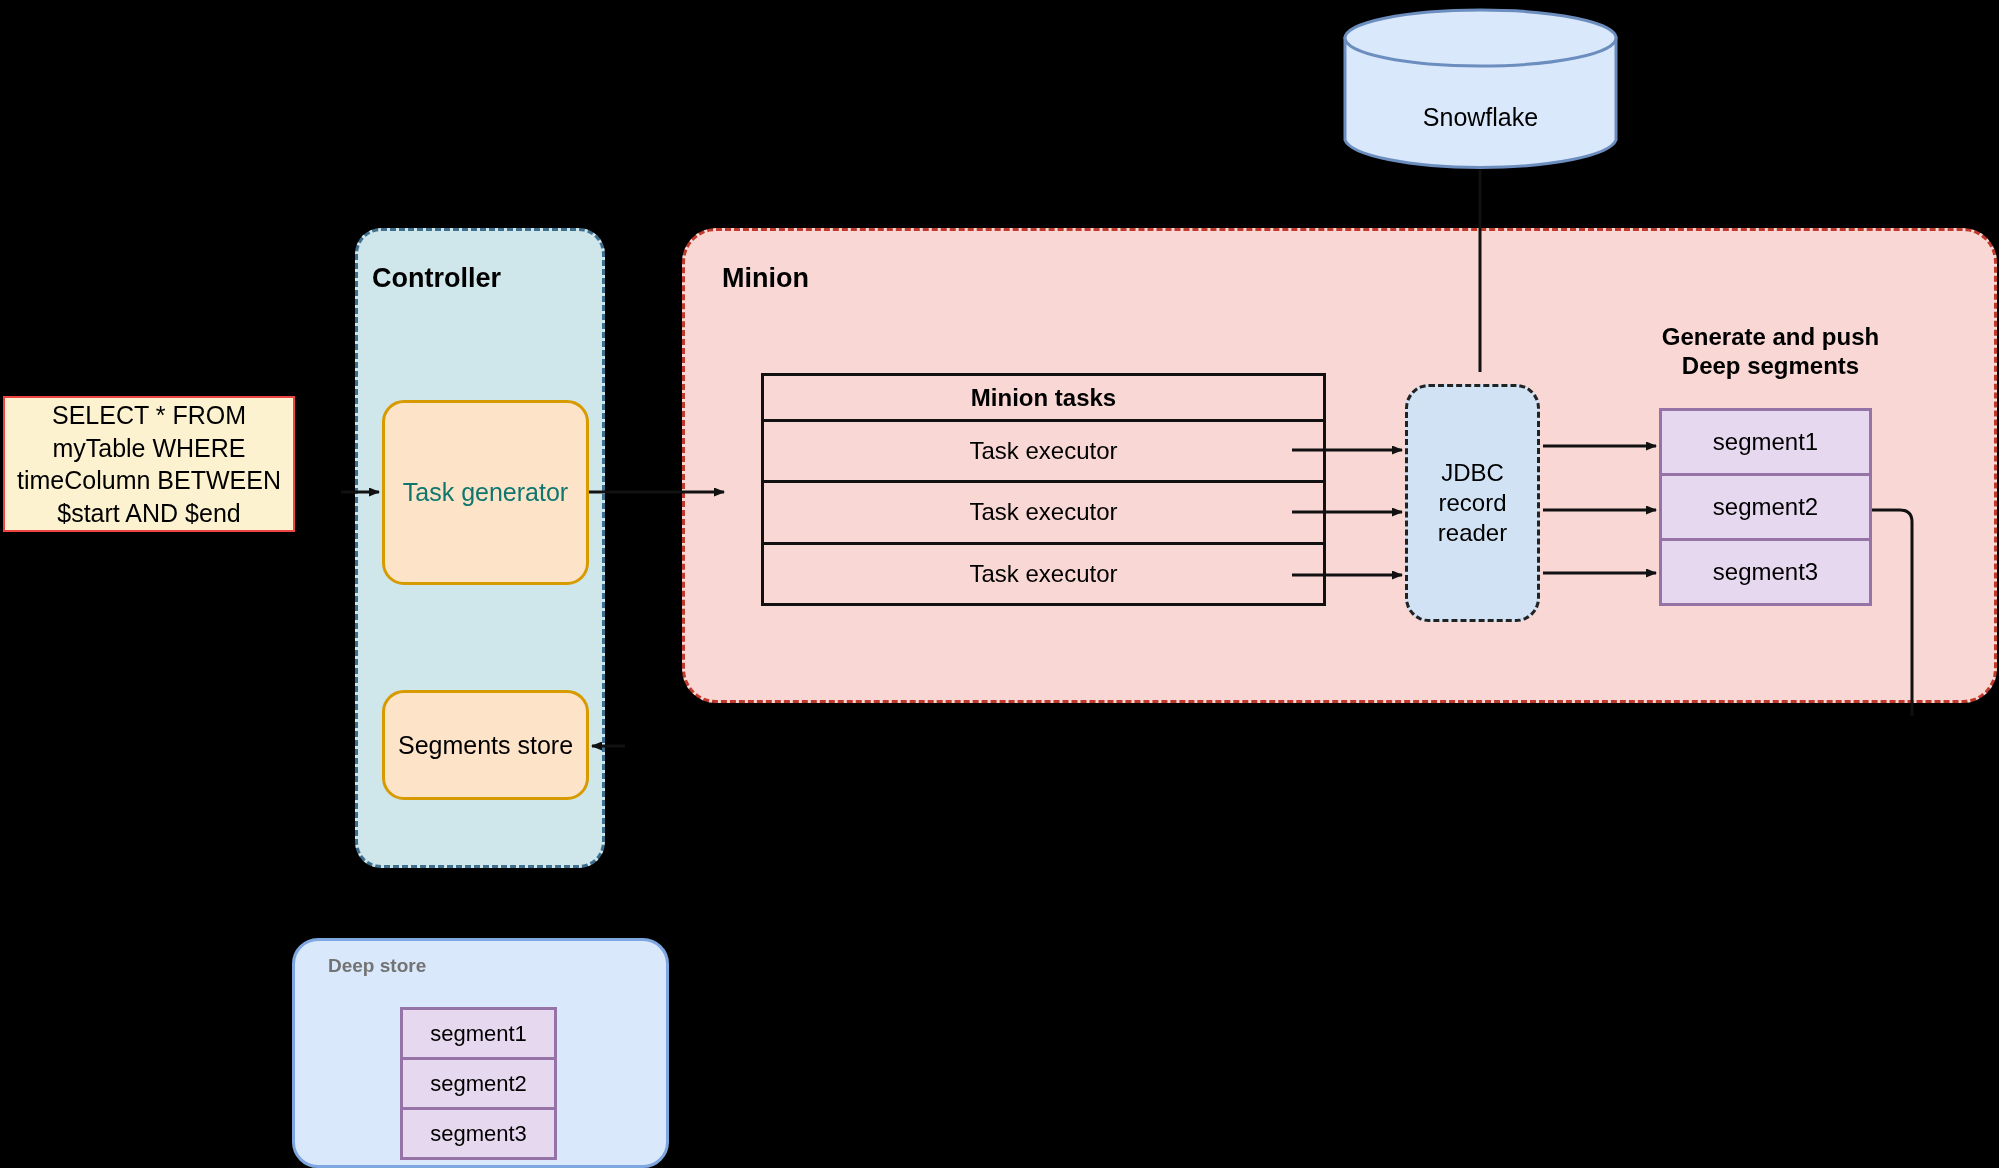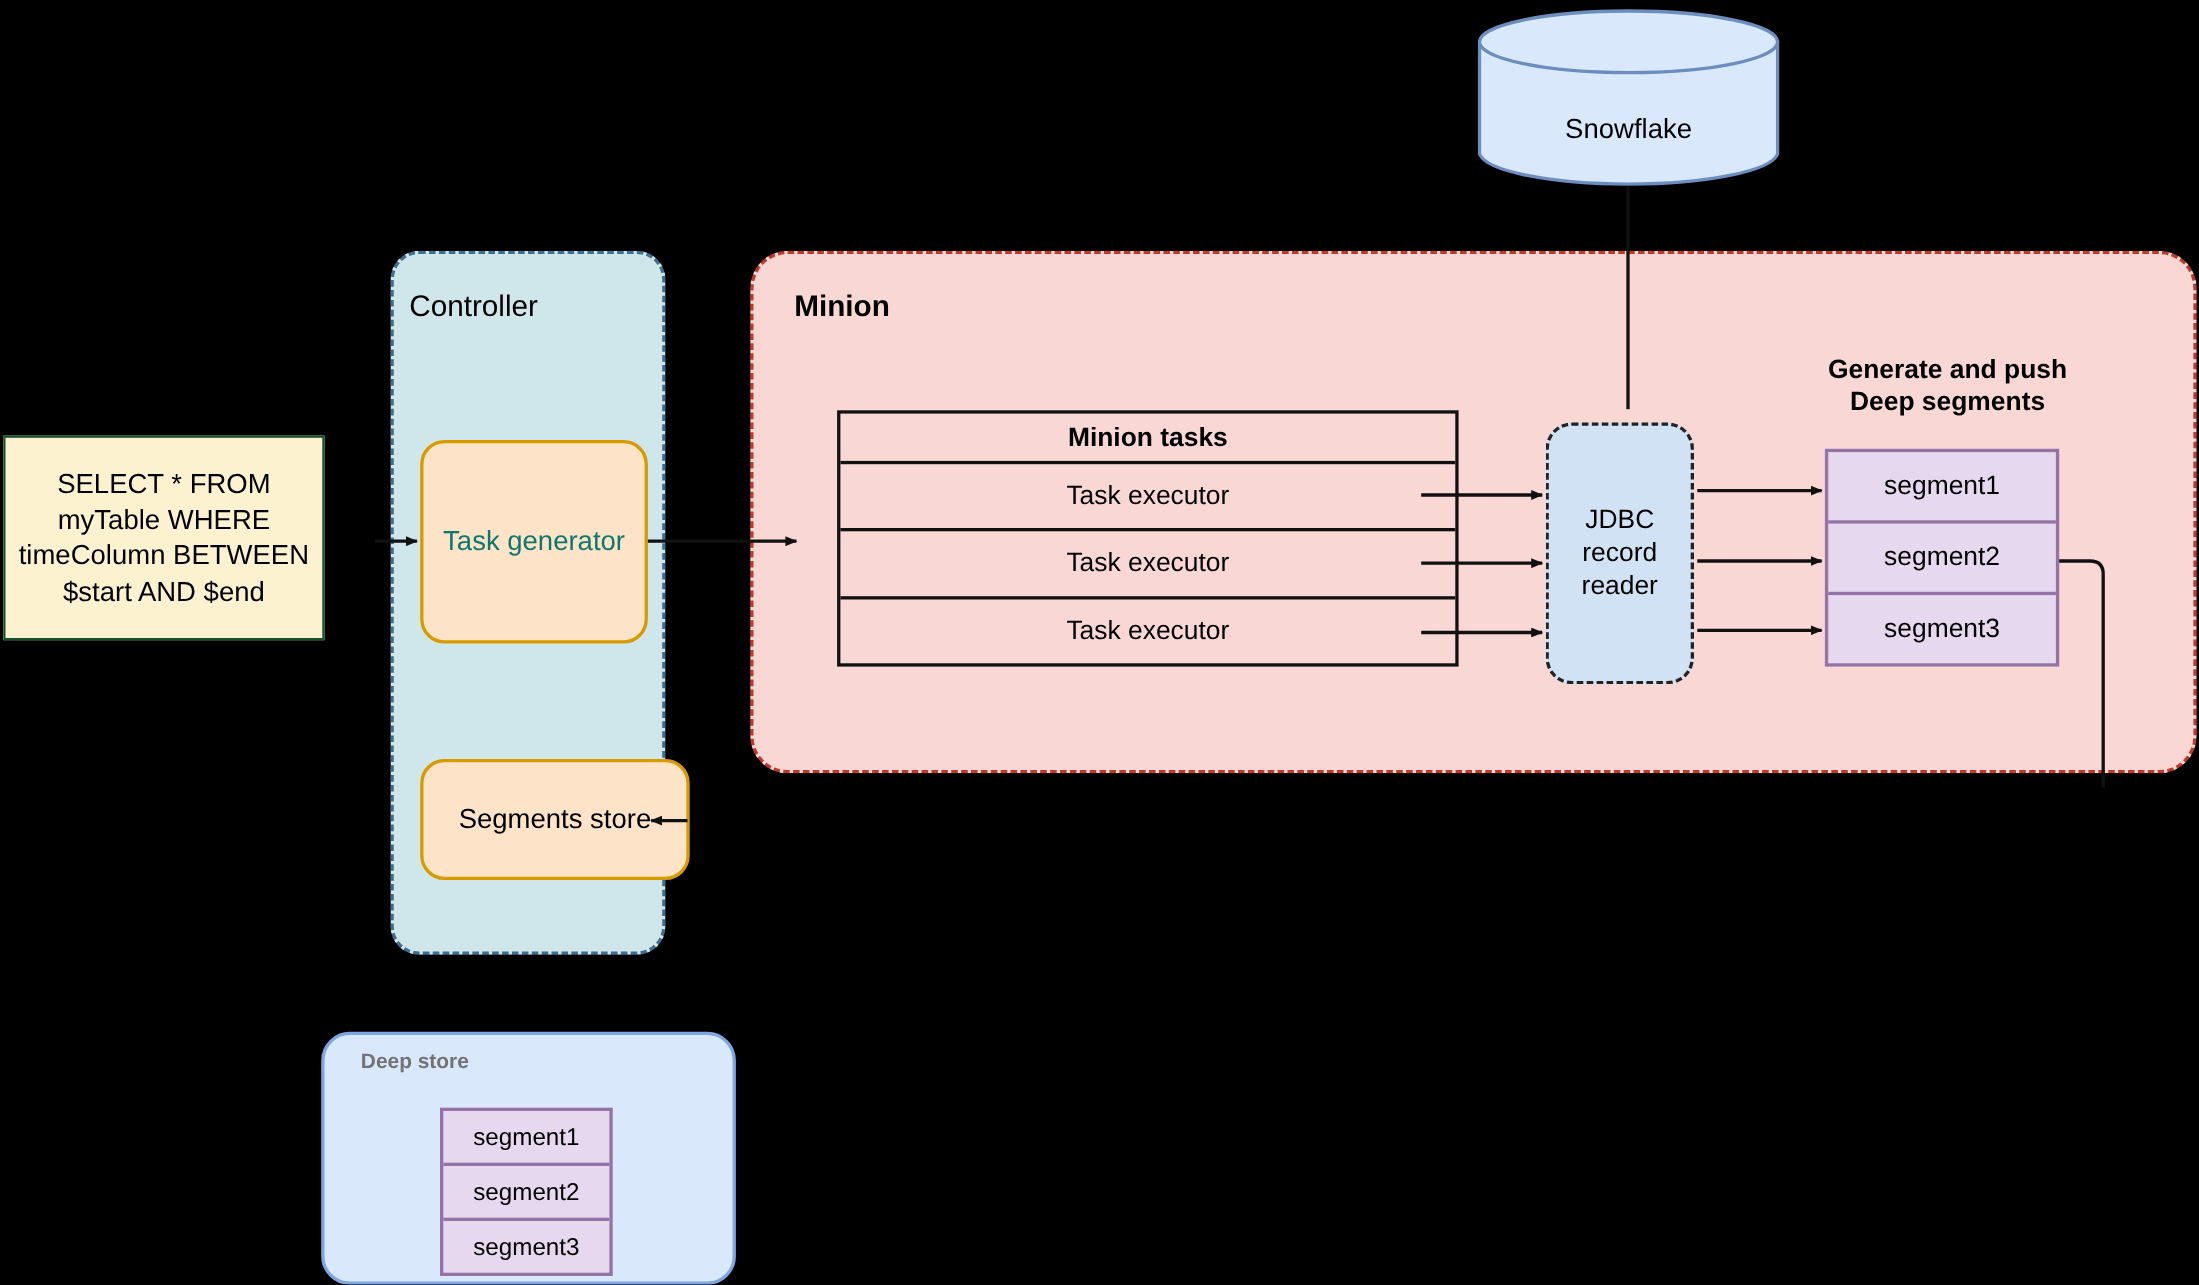--- a/index.html
+++ b/index.html
@@ -12,51 +12,51 @@
     width: 1999px;
     height: 1168px;
     background: #000000;
     font-family: "Liberation Sans", sans-serif;
     overflow: hidden;
   }
   .abs { position: absolute; box-sizing: border-box; }
 
   
   .sql-box {
-    left: 3px; top: 396px; width: 292px; height: 186px;
+    left: 3px; top: 396px; width: 292px; height: 136px;
     background: #fdf2cf;
-    border: 2px solid #14532d;
+    border: 2px solid #ef4444;
     display: flex; align-items: center; justify-content: center;
   }
   .sql-text {
     color: #000; font-size: 25px; line-height: 1.30;
     text-align: center; white-space: pre-line;
   }
 
   
   .controller-panel {
     left: 355px; top: 228px; width: 250px; height: 640px;
     background: #cfe6ea;
     border: 3px dashed #3f6f8f;
     border-radius: 26px;
   }
   .controller-title {
     left: 372px; top: 263px;
-    font-size: 27px; font-weight: normal; color: #000;
+    font-size: 27px; font-weight: bold; color: #000;
   }
   .task-generator {
     left: 382px; top: 400px; width: 207px; height: 185px;
     background: #fde4c8;
     border: 3px solid #d79b00;
     border-radius: 22px;
     display: flex; align-items: center; justify-content: center;
     font-size: 25px; color: #0f766e;
   }
   .segments-store {
-    left: 382px; top: 690px; width: 245px; height: 110px;
+    left: 382px; top: 690px; width: 207px; height: 110px;
     background: #fde4c8;
     border: 3px solid #d79b00;
     border-radius: 22px;
     display: flex; align-items: center; justify-content: center;
     font-size: 25px; color: #000;
   }
 
   
   .minion-panel {
     left: 682px; top: 228px; width: 1315px; height: 475px;

